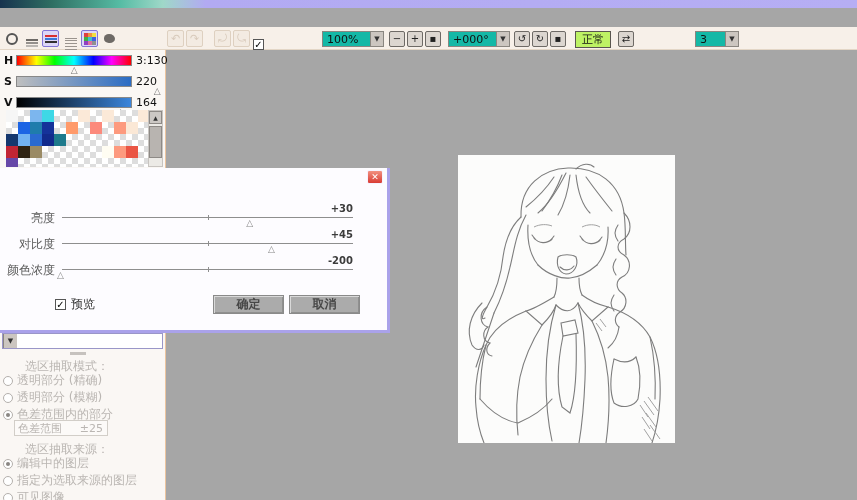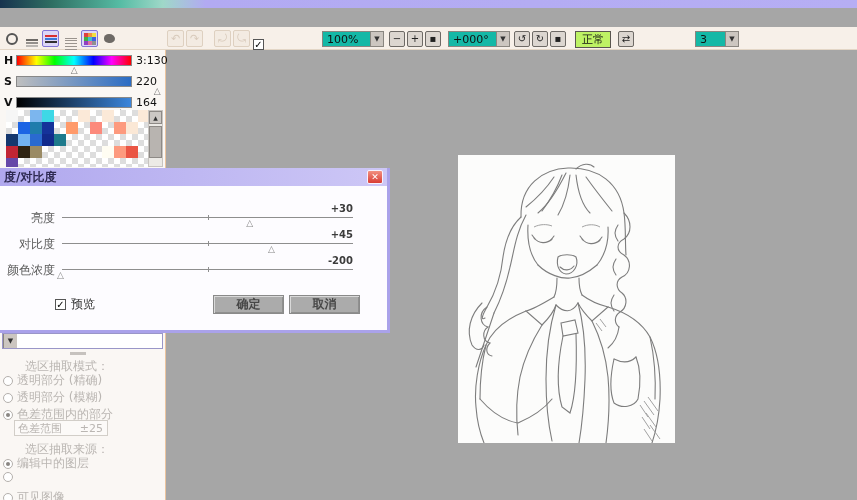--- a/index.html
+++ b/index.html
@@ -358,29 +358,29 @@
       <span class="rl">色差范围</span>
       <span class="rv">±25</span>
     </div>
     <div class="gtext" style="top:391px">选区抽取来源：</div>
     <div class="radio-row" style="top:405px">
       <span class="rdot on"></span>
       <span>编辑中的图层</span>
     </div>
     <div class="radio-row" style="top:422px">
       <span class="rdot"></span>
+      <span>指定为选取来源的图层</span>
     </div>
     <div class="radio-row" style="top:439px">
       <span class="rdot"></span>
       <span>可见图像</span>
     </div>
   </div>
 
   <div id="dialog" class="abs">
-    <div id="dialog-title">度/对比度</div>
     <div id="dialog-close">✕</div>
 
     <div class="dslider" style="top:38px">
       <span class="dlabel">亮度</span>
       <span class="dtrack">
         <span class="dval">+30</span>
         <span class="dmark" style="left: 65%;">△</span>
       </span>
     </div>
     <div class="dslider" style="top:64px">

